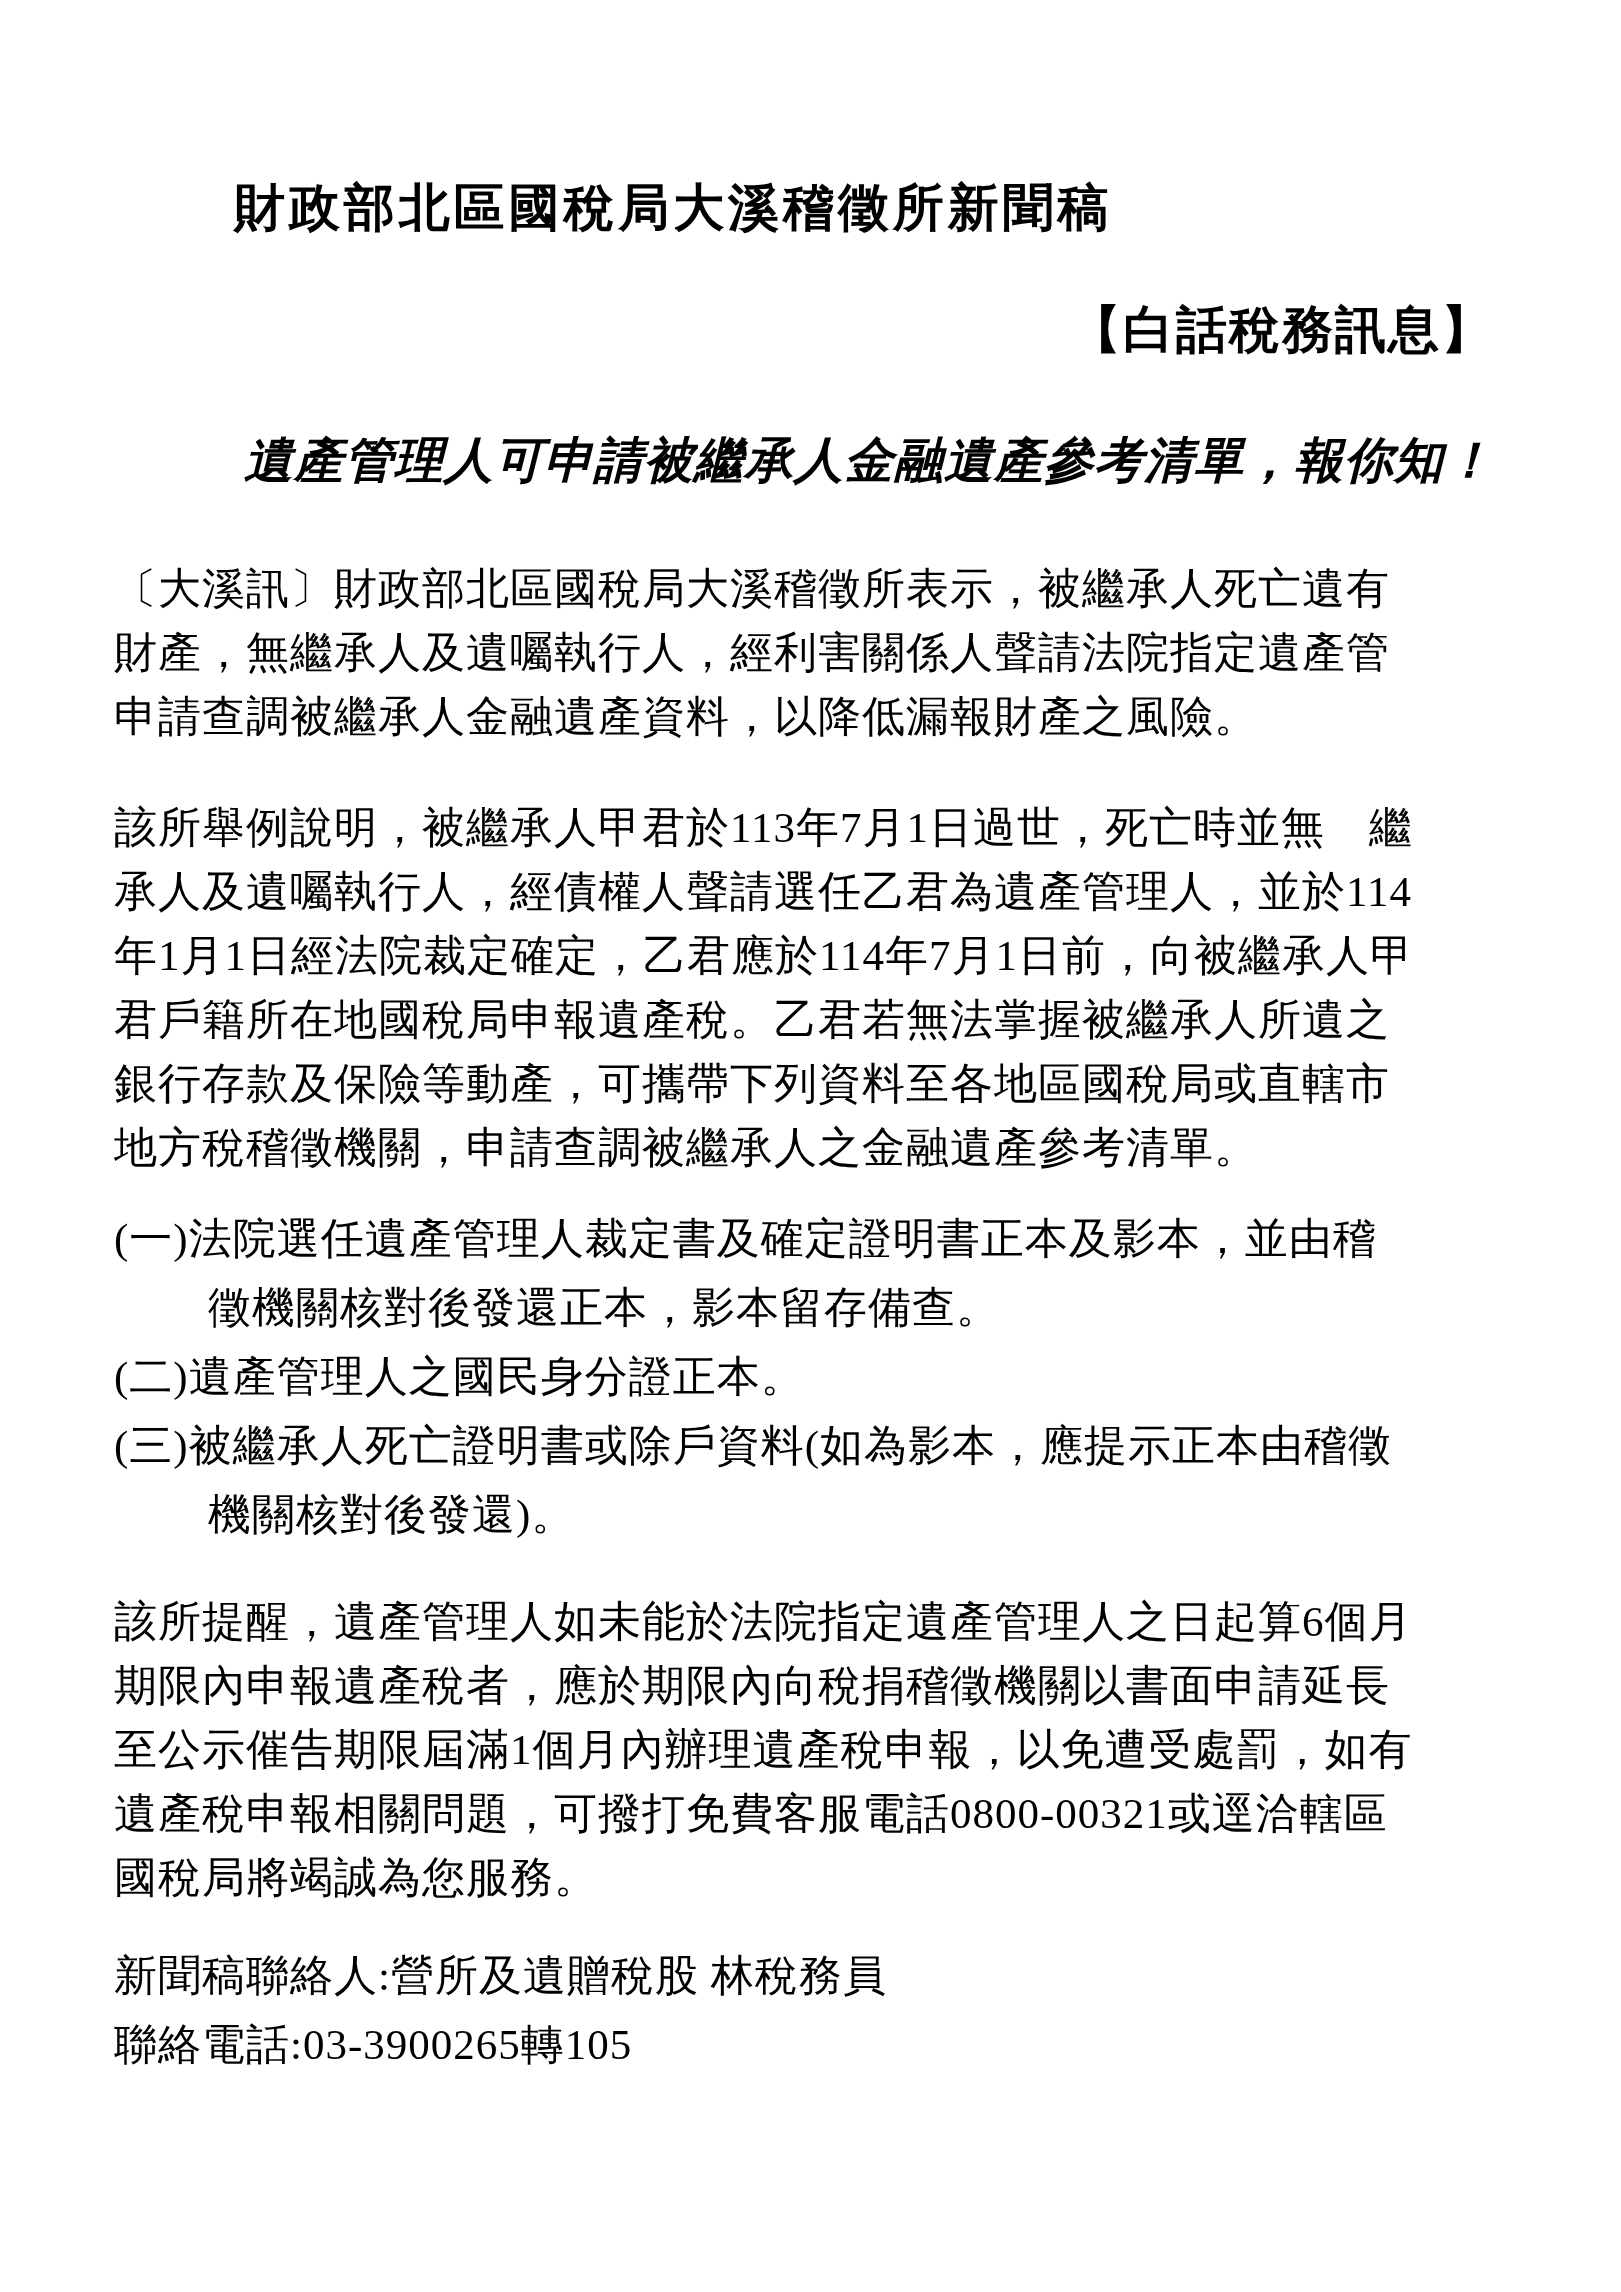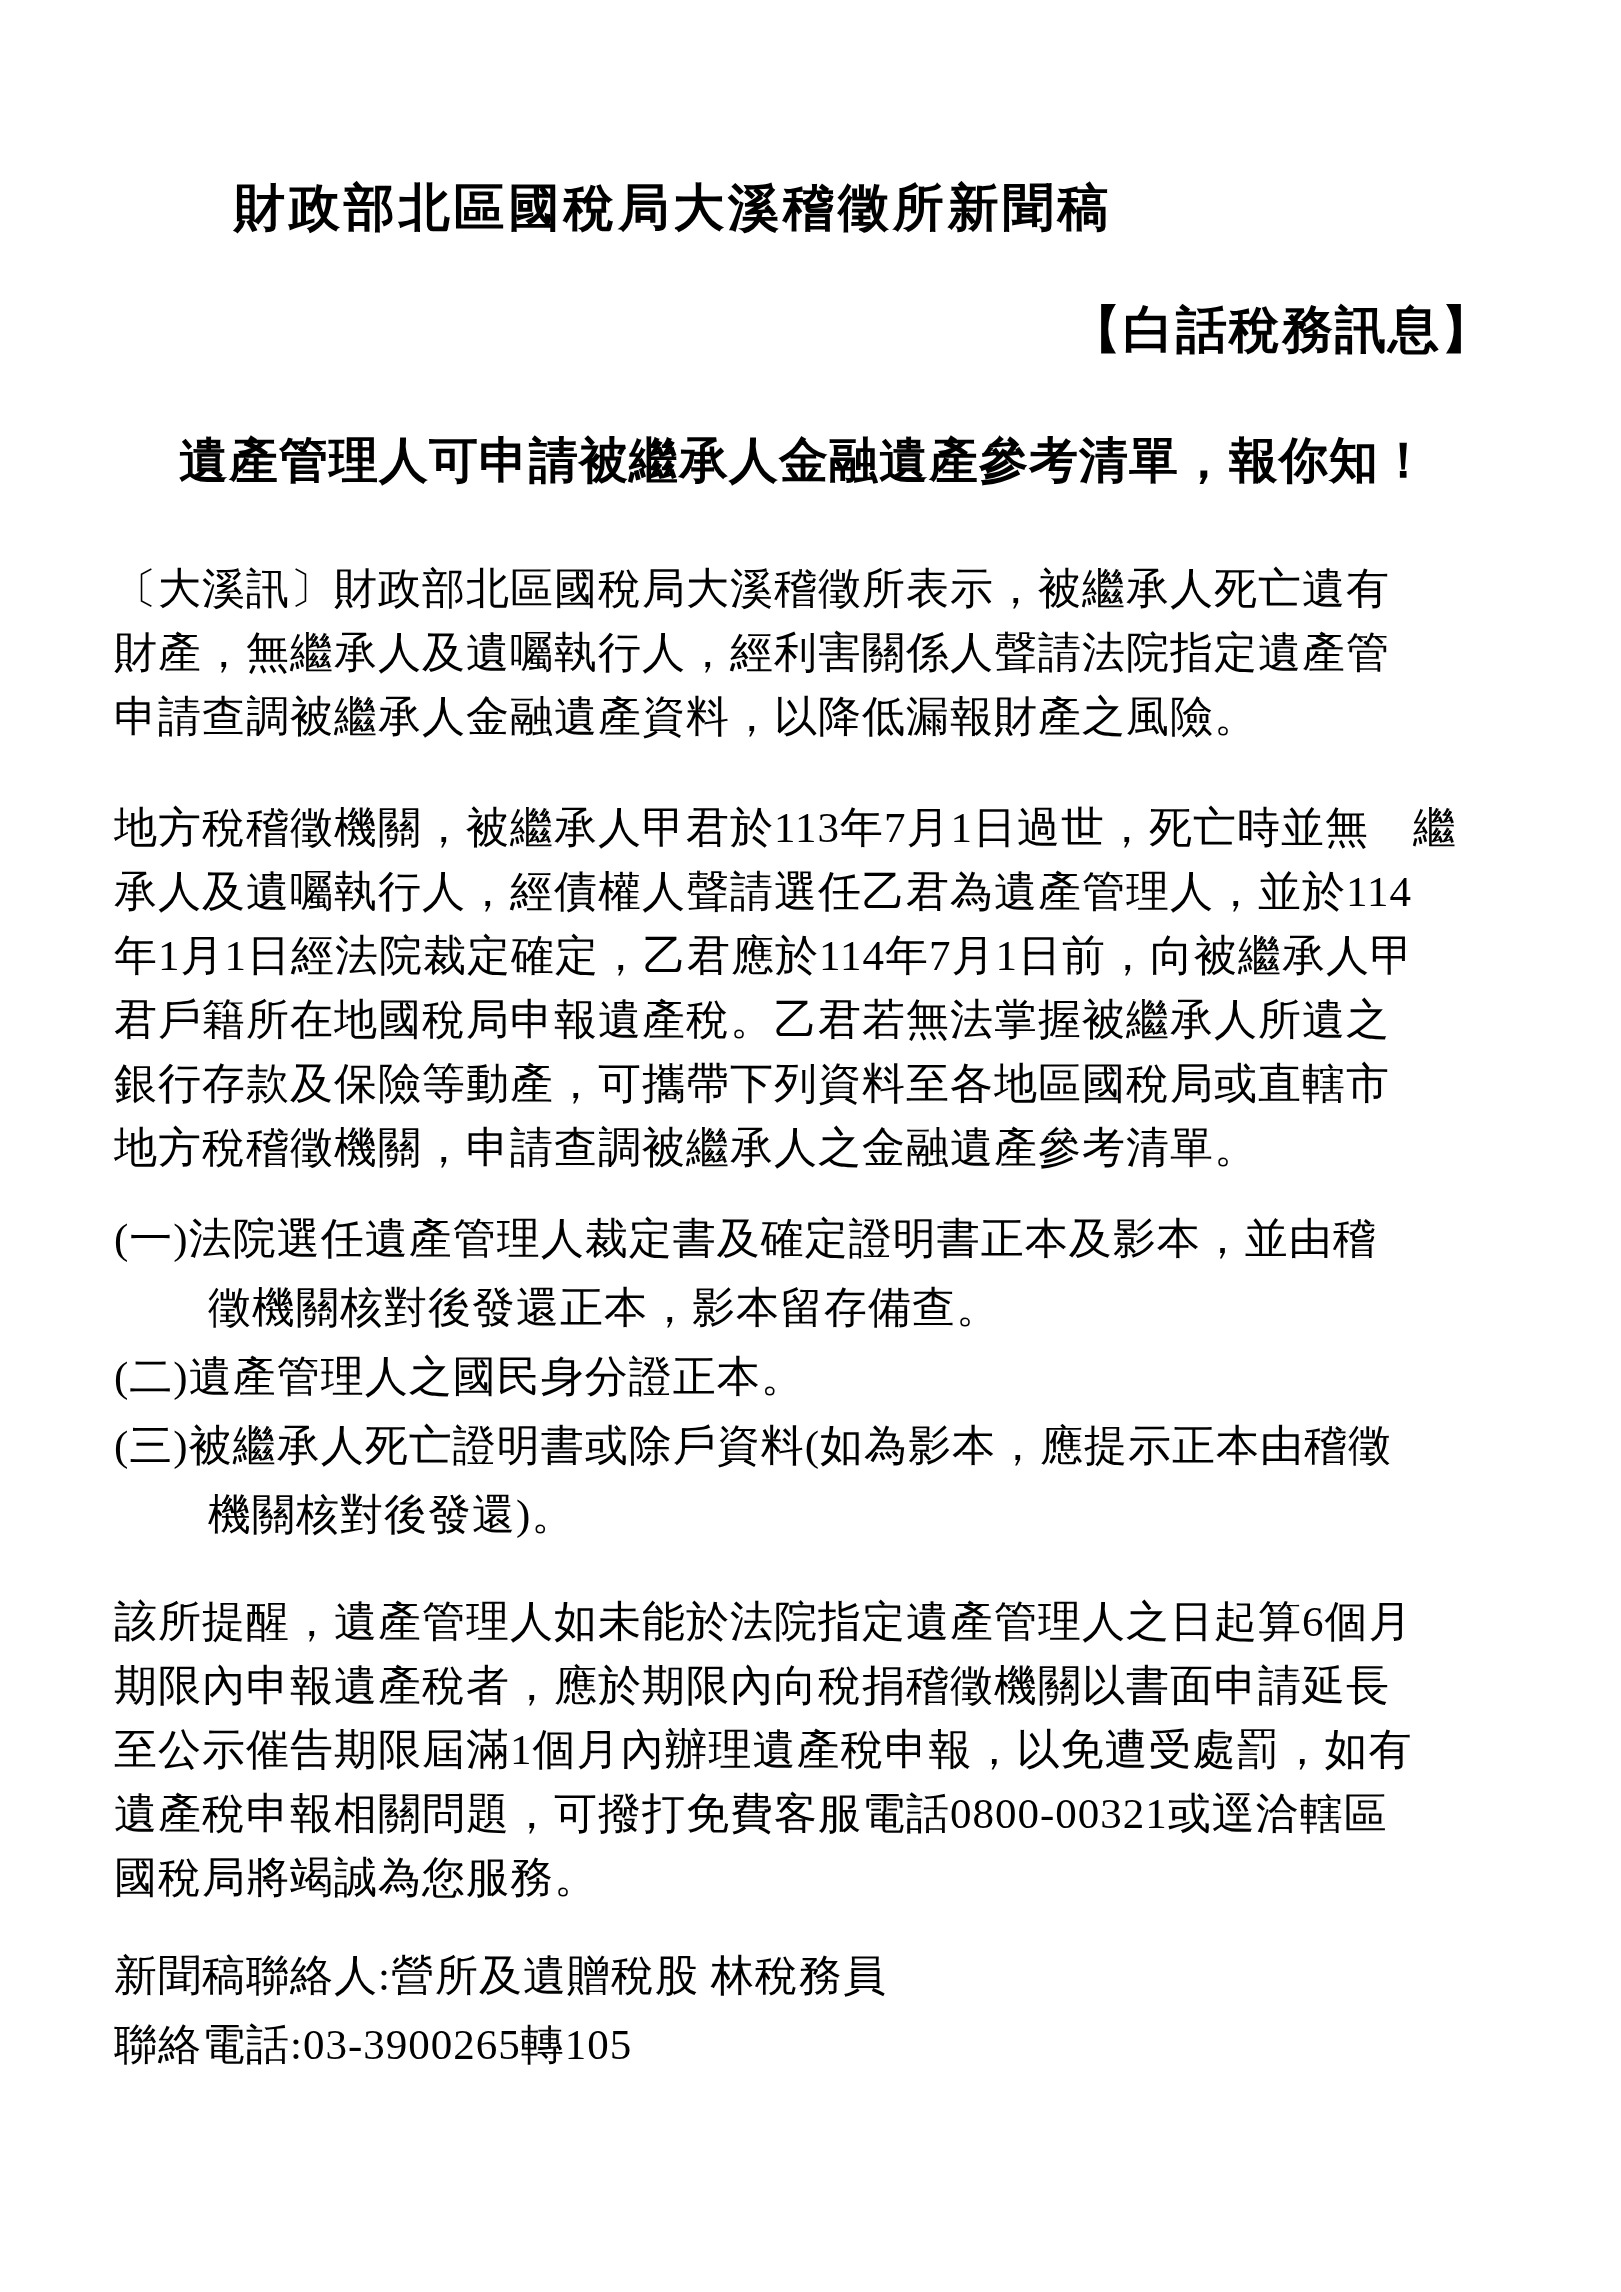--- a/index.html
+++ b/index.html
@@ -32,23 +32,24 @@
     font-weight: bold;
     letter-spacing: 2px;
     text-align: right;
     margin-top: 53px;
     white-space: nowrap;
   }
   .doc-headline {
     font-size: 49px;
     font-weight: bold;
     letter-spacing: 1px;
-    text-align: center;
+    text-align: right;
     margin-top: 63px;
     white-space: nowrap;
+    font-style: italic;
   }
   .para {
     font-size: 43px;
     line-height: 64px;
     letter-spacing: 1px;
   }
   .para .line, .list .line, .contact .line {
     white-space: nowrap;
   }
   .p1 { margin-top: 63px; }
@@ -79,21 +80,21 @@
 
   <div class="doc-headline">遺產管理人可申請被繼承人金融遺產參考清單，報你知！</div>
 
   <div class="para p1">
     <div class="line">〔大溪訊〕財政部北區國稅局大溪稽徵所表示，被繼承人死亡遺有</div>
     <div class="line">財產，無繼承人及遺囑執行人，經利害關係人聲請法院指定遺產管</div>
     <div class="line">申請查調被繼承人金融遺產資料，以降低漏報財產之風險。</div>
   </div>
 
   <div class="para p2">
-    <div class="line">地方稅稽徵機關，被繼承人甲君於113年7月1日過世，死亡時並無　繼</div>
+    <div class="line">該所舉例說明，被繼承人甲君於113年7月1日過世，死亡時並無　繼</div>
     <div class="line">承人及遺囑執行人，經債權人聲請選任乙君為遺產管理人，並於114</div>
     <div class="line">年1月1日經法院裁定確定，乙君應於114年7月1日前，向被繼承人甲</div>
     <div class="line">君戶籍所在地國稅局申報遺產稅。乙君若無法掌握被繼承人所遺之</div>
     <div class="line">銀行存款及保險等動產，可攜帶下列資料至各地區國稅局或直轄市</div>
     <div class="line">地方稅稽徵機關，申請查調被繼承人之金融遺產參考清單。</div>
   </div>
 
   <div class="list">
     <div class="line">(一)法院選任遺產管理人裁定書及確定證明書正本及影本，並由稽</div>
     <div class="line cont">徵機關核對後發還正本，影本留存備查。</div>

